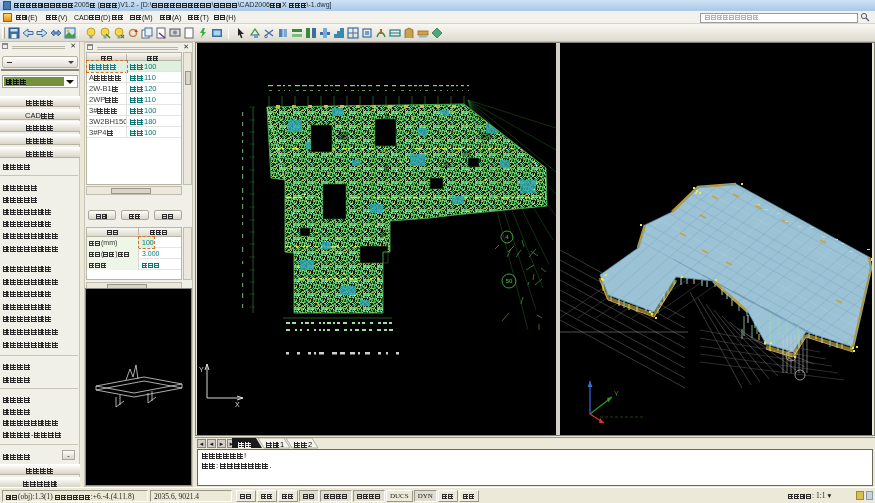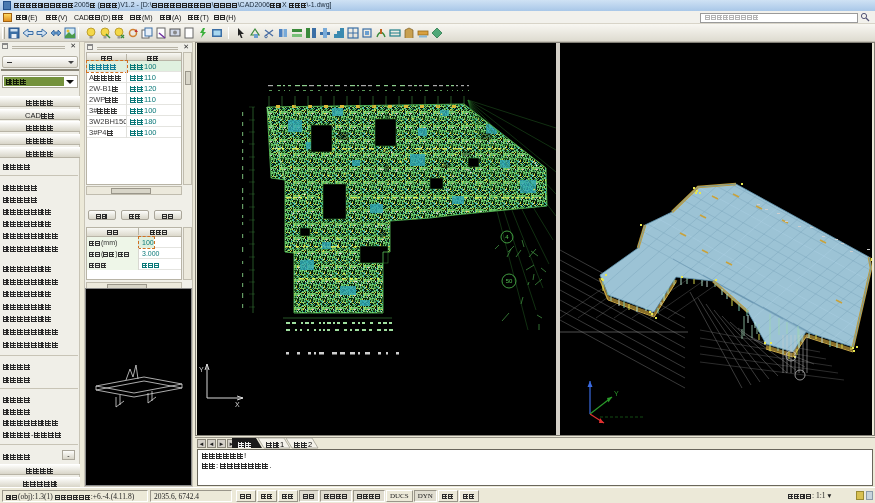--- a/index.html
+++ b/index.html
@@ -1472,18 +1472,18 @@
   <span style="position:absolute;left:43px;top:2px"><i class="z" style="width:6px;height:6px;background-image:repeating-linear-gradient(0deg,#f0f0f0 0px,#f0f0f0 1px,rgba(0,0,0,0) 1px,rgba(0,0,0,0) 2px),repeating-linear-gradient(90deg,#f0f0f0 0px,#f0f0f0 1px,rgba(0,0,0,0) 1px,rgba(0,0,0,0) 3.5px)"></i><i class="z" style="width:6px;height:6px;background-image:repeating-linear-gradient(0deg,#f0f0f0 0px,#f0f0f0 1px,rgba(0,0,0,0) 1px,rgba(0,0,0,0) 2px),repeating-linear-gradient(90deg,#f0f0f0 0px,#f0f0f0 1px,rgba(0,0,0,0) 1px,rgba(0,0,0,0) 3.5px)"></i></span>
   <span style="position:absolute;left:71px;top:2px"><i class="z" style="width:6px;height:6px;background-image:repeating-linear-gradient(0deg,#2a2a2a 0px,#2a2a2a 1px,rgba(0,0,0,0) 1px,rgba(0,0,0,0) 2px),repeating-linear-gradient(90deg,#2a2a2a 0px,#2a2a2a 1px,rgba(0,0,0,0) 1px,rgba(0,0,0,0) 3.5px)"></i><i class="z" style="width:6px;height:6px;background-image:repeating-linear-gradient(0deg,#2a2a2a 0px,#2a2a2a 1px,rgba(0,0,0,0) 1px,rgba(0,0,0,0) 2px),repeating-linear-gradient(90deg,#2a2a2a 0px,#2a2a2a 1px,rgba(0,0,0,0) 1px,rgba(0,0,0,0) 3.5px)"></i>1</span>
   <span style="position:absolute;left:99px;top:2px"><i class="z" style="width:6px;height:6px;background-image:repeating-linear-gradient(0deg,#2a2a2a 0px,#2a2a2a 1px,rgba(0,0,0,0) 1px,rgba(0,0,0,0) 2px),repeating-linear-gradient(90deg,#2a2a2a 0px,#2a2a2a 1px,rgba(0,0,0,0) 1px,rgba(0,0,0,0) 3.5px)"></i><i class="z" style="width:6px;height:6px;background-image:repeating-linear-gradient(0deg,#2a2a2a 0px,#2a2a2a 1px,rgba(0,0,0,0) 1px,rgba(0,0,0,0) 2px),repeating-linear-gradient(90deg,#2a2a2a 0px,#2a2a2a 1px,rgba(0,0,0,0) 1px,rgba(0,0,0,0) 3.5px)"></i>2</span>
 </div>
 <div class="abs" id="cmd">
     <div><i class="z" style="width:6px;height:6px;background-image:repeating-linear-gradient(0deg,#2a2a2a 0px,#2a2a2a 1px,rgba(0,0,0,0) 1px,rgba(0,0,0,0) 2px),repeating-linear-gradient(90deg,#2a2a2a 0px,#2a2a2a 1px,rgba(0,0,0,0) 1px,rgba(0,0,0,0) 3.5px)"></i><i class="z" style="width:6px;height:6px;background-image:repeating-linear-gradient(0deg,#2a2a2a 0px,#2a2a2a 1px,rgba(0,0,0,0) 1px,rgba(0,0,0,0) 2px),repeating-linear-gradient(90deg,#2a2a2a 0px,#2a2a2a 1px,rgba(0,0,0,0) 1px,rgba(0,0,0,0) 3.5px)"></i><i class="z" style="width:6px;height:6px;background-image:repeating-linear-gradient(0deg,#2a2a2a 0px,#2a2a2a 1px,rgba(0,0,0,0) 1px,rgba(0,0,0,0) 2px),repeating-linear-gradient(90deg,#2a2a2a 0px,#2a2a2a 1px,rgba(0,0,0,0) 1px,rgba(0,0,0,0) 3.5px)"></i><i class="z" style="width:6px;height:6px;background-image:repeating-linear-gradient(0deg,#2a2a2a 0px,#2a2a2a 1px,rgba(0,0,0,0) 1px,rgba(0,0,0,0) 2px),repeating-linear-gradient(90deg,#2a2a2a 0px,#2a2a2a 1px,rgba(0,0,0,0) 1px,rgba(0,0,0,0) 3.5px)"></i><i class="z" style="width:6px;height:6px;background-image:repeating-linear-gradient(0deg,#2a2a2a 0px,#2a2a2a 1px,rgba(0,0,0,0) 1px,rgba(0,0,0,0) 2px),repeating-linear-gradient(90deg,#2a2a2a 0px,#2a2a2a 1px,rgba(0,0,0,0) 1px,rgba(0,0,0,0) 3.5px)"></i><i class="z" style="width:6px;height:6px;background-image:repeating-linear-gradient(0deg,#2a2a2a 0px,#2a2a2a 1px,rgba(0,0,0,0) 1px,rgba(0,0,0,0) 2px),repeating-linear-gradient(90deg,#2a2a2a 0px,#2a2a2a 1px,rgba(0,0,0,0) 1px,rgba(0,0,0,0) 3.5px)"></i>!</div>
     <div><i class="z" style="width:6px;height:6px;background-image:repeating-linear-gradient(0deg,#2a2a2a 0px,#2a2a2a 1px,rgba(0,0,0,0) 1px,rgba(0,0,0,0) 2px),repeating-linear-gradient(90deg,#2a2a2a 0px,#2a2a2a 1px,rgba(0,0,0,0) 1px,rgba(0,0,0,0) 3.5px)"></i><i class="z" style="width:6px;height:6px;background-image:repeating-linear-gradient(0deg,#2a2a2a 0px,#2a2a2a 1px,rgba(0,0,0,0) 1px,rgba(0,0,0,0) 2px),repeating-linear-gradient(90deg,#2a2a2a 0px,#2a2a2a 1px,rgba(0,0,0,0) 1px,rgba(0,0,0,0) 3.5px)"></i>: <i class="z" style="width:6px;height:6px;background-image:repeating-linear-gradient(0deg,#2a2a2a 0px,#2a2a2a 1px,rgba(0,0,0,0) 1px,rgba(0,0,0,0) 2px),repeating-linear-gradient(90deg,#2a2a2a 0px,#2a2a2a 1px,rgba(0,0,0,0) 1px,rgba(0,0,0,0) 3.5px)"></i><i class="z" style="width:6px;height:6px;background-image:repeating-linear-gradient(0deg,#2a2a2a 0px,#2a2a2a 1px,rgba(0,0,0,0) 1px,rgba(0,0,0,0) 2px),repeating-linear-gradient(90deg,#2a2a2a 0px,#2a2a2a 1px,rgba(0,0,0,0) 1px,rgba(0,0,0,0) 3.5px)"></i><i class="z" style="width:6px;height:6px;background-image:repeating-linear-gradient(0deg,#2a2a2a 0px,#2a2a2a 1px,rgba(0,0,0,0) 1px,rgba(0,0,0,0) 2px),repeating-linear-gradient(90deg,#2a2a2a 0px,#2a2a2a 1px,rgba(0,0,0,0) 1px,rgba(0,0,0,0) 3.5px)"></i><i class="z" style="width:6px;height:6px;background-image:repeating-linear-gradient(0deg,#2a2a2a 0px,#2a2a2a 1px,rgba(0,0,0,0) 1px,rgba(0,0,0,0) 2px),repeating-linear-gradient(90deg,#2a2a2a 0px,#2a2a2a 1px,rgba(0,0,0,0) 1px,rgba(0,0,0,0) 3.5px)"></i><i class="z" style="width:6px;height:6px;background-image:repeating-linear-gradient(0deg,#2a2a2a 0px,#2a2a2a 1px,rgba(0,0,0,0) 1px,rgba(0,0,0,0) 2px),repeating-linear-gradient(90deg,#2a2a2a 0px,#2a2a2a 1px,rgba(0,0,0,0) 1px,rgba(0,0,0,0) 3.5px)"></i><i class="z" style="width:6px;height:6px;background-image:repeating-linear-gradient(0deg,#2a2a2a 0px,#2a2a2a 1px,rgba(0,0,0,0) 1px,rgba(0,0,0,0) 2px),repeating-linear-gradient(90deg,#2a2a2a 0px,#2a2a2a 1px,rgba(0,0,0,0) 1px,rgba(0,0,0,0) 3.5px)"></i><i class="z" style="width:6px;height:6px;background-image:repeating-linear-gradient(0deg,#2a2a2a 0px,#2a2a2a 1px,rgba(0,0,0,0) 1px,rgba(0,0,0,0) 2px),repeating-linear-gradient(90deg,#2a2a2a 0px,#2a2a2a 1px,rgba(0,0,0,0) 1px,rgba(0,0,0,0) 3.5px)"></i>.</div>
   </div>
 <div class="abs" id="status">
   <div class="sbox" style="left:2px;width:146px"><i class="z" style="width:5px;height:5px;background-image:repeating-linear-gradient(0deg,#2a2a2a 0px,#2a2a2a 1px,rgba(0,0,0,0) 1px,rgba(0,0,0,0) 2px),repeating-linear-gradient(90deg,#2a2a2a 0px,#2a2a2a 1px,rgba(0,0,0,0) 1px,rgba(0,0,0,0) 3.5px)"></i><i class="z" style="width:5px;height:5px;background-image:repeating-linear-gradient(0deg,#2a2a2a 0px,#2a2a2a 1px,rgba(0,0,0,0) 1px,rgba(0,0,0,0) 2px),repeating-linear-gradient(90deg,#2a2a2a 0px,#2a2a2a 1px,rgba(0,0,0,0) 1px,rgba(0,0,0,0) 3.5px)"></i>(obj):1.3(1) <i class="z" style="width:5px;height:5px;background-image:repeating-linear-gradient(0deg,#2a2a2a 0px,#2a2a2a 1px,rgba(0,0,0,0) 1px,rgba(0,0,0,0) 2px),repeating-linear-gradient(90deg,#2a2a2a 0px,#2a2a2a 1px,rgba(0,0,0,0) 1px,rgba(0,0,0,0) 3.5px)"></i><i class="z" style="width:5px;height:5px;background-image:repeating-linear-gradient(0deg,#2a2a2a 0px,#2a2a2a 1px,rgba(0,0,0,0) 1px,rgba(0,0,0,0) 2px),repeating-linear-gradient(90deg,#2a2a2a 0px,#2a2a2a 1px,rgba(0,0,0,0) 1px,rgba(0,0,0,0) 3.5px)"></i><i class="z" style="width:5px;height:5px;background-image:repeating-linear-gradient(0deg,#2a2a2a 0px,#2a2a2a 1px,rgba(0,0,0,0) 1px,rgba(0,0,0,0) 2px),repeating-linear-gradient(90deg,#2a2a2a 0px,#2a2a2a 1px,rgba(0,0,0,0) 1px,rgba(0,0,0,0) 3.5px)"></i><i class="z" style="width:5px;height:5px;background-image:repeating-linear-gradient(0deg,#2a2a2a 0px,#2a2a2a 1px,rgba(0,0,0,0) 1px,rgba(0,0,0,0) 2px),repeating-linear-gradient(90deg,#2a2a2a 0px,#2a2a2a 1px,rgba(0,0,0,0) 1px,rgba(0,0,0,0) 3.5px)"></i><i class="z" style="width:5px;height:5px;background-image:repeating-linear-gradient(0deg,#2a2a2a 0px,#2a2a2a 1px,rgba(0,0,0,0) 1px,rgba(0,0,0,0) 2px),repeating-linear-gradient(90deg,#2a2a2a 0px,#2a2a2a 1px,rgba(0,0,0,0) 1px,rgba(0,0,0,0) 3.5px)"></i><i class="z" style="width:5px;height:5px;background-image:repeating-linear-gradient(0deg,#2a2a2a 0px,#2a2a2a 1px,rgba(0,0,0,0) 1px,rgba(0,0,0,0) 2px),repeating-linear-gradient(90deg,#2a2a2a 0px,#2a2a2a 1px,rgba(0,0,0,0) 1px,rgba(0,0,0,0) 3.5px)"></i>:+6.-4.(4.11.8)</div>
-  <div class="sbox" style="left:150px;width:82px">2035.6, 6742.4</div>
+  <div class="sbox" style="left:150px;width:82px">2035.6, 9021.4</div>
   <div style="position:absolute;left:236px;top:2px"><span class="tog"><i class="z" style="width:5px;height:5px;background-image:repeating-linear-gradient(0deg,#2a2a2a 0px,#2a2a2a 1px,rgba(0,0,0,0) 1px,rgba(0,0,0,0) 2px),repeating-linear-gradient(90deg,#2a2a2a 0px,#2a2a2a 1px,rgba(0,0,0,0) 1px,rgba(0,0,0,0) 3.5px)"></i><i class="z" style="width:5px;height:5px;background-image:repeating-linear-gradient(0deg,#2a2a2a 0px,#2a2a2a 1px,rgba(0,0,0,0) 1px,rgba(0,0,0,0) 2px),repeating-linear-gradient(90deg,#2a2a2a 0px,#2a2a2a 1px,rgba(0,0,0,0) 1px,rgba(0,0,0,0) 3.5px)"></i></span><span class="tog"><i class="z" style="width:5px;height:5px;background-image:repeating-linear-gradient(0deg,#2a2a2a 0px,#2a2a2a 1px,rgba(0,0,0,0) 1px,rgba(0,0,0,0) 2px),repeating-linear-gradient(90deg,#2a2a2a 0px,#2a2a2a 1px,rgba(0,0,0,0) 1px,rgba(0,0,0,0) 3.5px)"></i><i class="z" style="width:5px;height:5px;background-image:repeating-linear-gradient(0deg,#2a2a2a 0px,#2a2a2a 1px,rgba(0,0,0,0) 1px,rgba(0,0,0,0) 2px),repeating-linear-gradient(90deg,#2a2a2a 0px,#2a2a2a 1px,rgba(0,0,0,0) 1px,rgba(0,0,0,0) 3.5px)"></i></span><span class="tog"><i class="z" style="width:5px;height:5px;background-image:repeating-linear-gradient(0deg,#2a2a2a 0px,#2a2a2a 1px,rgba(0,0,0,0) 1px,rgba(0,0,0,0) 2px),repeating-linear-gradient(90deg,#2a2a2a 0px,#2a2a2a 1px,rgba(0,0,0,0) 1px,rgba(0,0,0,0) 3.5px)"></i><i class="z" style="width:5px;height:5px;background-image:repeating-linear-gradient(0deg,#2a2a2a 0px,#2a2a2a 1px,rgba(0,0,0,0) 1px,rgba(0,0,0,0) 2px),repeating-linear-gradient(90deg,#2a2a2a 0px,#2a2a2a 1px,rgba(0,0,0,0) 1px,rgba(0,0,0,0) 3.5px)"></i></span><span class="tog on"><i class="z" style="width:5px;height:5px;background-image:repeating-linear-gradient(0deg,#2a2a2a 0px,#2a2a2a 1px,rgba(0,0,0,0) 1px,rgba(0,0,0,0) 2px),repeating-linear-gradient(90deg,#2a2a2a 0px,#2a2a2a 1px,rgba(0,0,0,0) 1px,rgba(0,0,0,0) 3.5px)"></i><i class="z" style="width:5px;height:5px;background-image:repeating-linear-gradient(0deg,#2a2a2a 0px,#2a2a2a 1px,rgba(0,0,0,0) 1px,rgba(0,0,0,0) 2px),repeating-linear-gradient(90deg,#2a2a2a 0px,#2a2a2a 1px,rgba(0,0,0,0) 1px,rgba(0,0,0,0) 3.5px)"></i></span><span class="tog on"><i class="z" style="width:5px;height:5px;background-image:repeating-linear-gradient(0deg,#2a2a2a 0px,#2a2a2a 1px,rgba(0,0,0,0) 1px,rgba(0,0,0,0) 2px),repeating-linear-gradient(90deg,#2a2a2a 0px,#2a2a2a 1px,rgba(0,0,0,0) 1px,rgba(0,0,0,0) 3.5px)"></i><i class="z" style="width:5px;height:5px;background-image:repeating-linear-gradient(0deg,#2a2a2a 0px,#2a2a2a 1px,rgba(0,0,0,0) 1px,rgba(0,0,0,0) 2px),repeating-linear-gradient(90deg,#2a2a2a 0px,#2a2a2a 1px,rgba(0,0,0,0) 1px,rgba(0,0,0,0) 3.5px)"></i><i class="z" style="width:5px;height:5px;background-image:repeating-linear-gradient(0deg,#2a2a2a 0px,#2a2a2a 1px,rgba(0,0,0,0) 1px,rgba(0,0,0,0) 2px),repeating-linear-gradient(90deg,#2a2a2a 0px,#2a2a2a 1px,rgba(0,0,0,0) 1px,rgba(0,0,0,0) 3.5px)"></i><i class="z" style="width:5px;height:5px;background-image:repeating-linear-gradient(0deg,#2a2a2a 0px,#2a2a2a 1px,rgba(0,0,0,0) 1px,rgba(0,0,0,0) 2px),repeating-linear-gradient(90deg,#2a2a2a 0px,#2a2a2a 1px,rgba(0,0,0,0) 1px,rgba(0,0,0,0) 3.5px)"></i></span><span class="tog on"><i class="z" style="width:5px;height:5px;background-image:repeating-linear-gradient(0deg,#2a2a2a 0px,#2a2a2a 1px,rgba(0,0,0,0) 1px,rgba(0,0,0,0) 2px),repeating-linear-gradient(90deg,#2a2a2a 0px,#2a2a2a 1px,rgba(0,0,0,0) 1px,rgba(0,0,0,0) 3.5px)"></i><i class="z" style="width:5px;height:5px;background-image:repeating-linear-gradient(0deg,#2a2a2a 0px,#2a2a2a 1px,rgba(0,0,0,0) 1px,rgba(0,0,0,0) 2px),repeating-linear-gradient(90deg,#2a2a2a 0px,#2a2a2a 1px,rgba(0,0,0,0) 1px,rgba(0,0,0,0) 3.5px)"></i><i class="z" style="width:5px;height:5px;background-image:repeating-linear-gradient(0deg,#2a2a2a 0px,#2a2a2a 1px,rgba(0,0,0,0) 1px,rgba(0,0,0,0) 2px),repeating-linear-gradient(90deg,#2a2a2a 0px,#2a2a2a 1px,rgba(0,0,0,0) 1px,rgba(0,0,0,0) 3.5px)"></i><i class="z" style="width:5px;height:5px;background-image:repeating-linear-gradient(0deg,#2a2a2a 0px,#2a2a2a 1px,rgba(0,0,0,0) 1px,rgba(0,0,0,0) 2px),repeating-linear-gradient(90deg,#2a2a2a 0px,#2a2a2a 1px,rgba(0,0,0,0) 1px,rgba(0,0,0,0) 3.5px)"></i></span><span class="tog">DUCS</span><span class="tog on">DYN</span><span class="tog"><i class="z" style="width:5px;height:5px;background-image:repeating-linear-gradient(0deg,#2a2a2a 0px,#2a2a2a 1px,rgba(0,0,0,0) 1px,rgba(0,0,0,0) 2px),repeating-linear-gradient(90deg,#2a2a2a 0px,#2a2a2a 1px,rgba(0,0,0,0) 1px,rgba(0,0,0,0) 3.5px)"></i><i class="z" style="width:5px;height:5px;background-image:repeating-linear-gradient(0deg,#2a2a2a 0px,#2a2a2a 1px,rgba(0,0,0,0) 1px,rgba(0,0,0,0) 2px),repeating-linear-gradient(90deg,#2a2a2a 0px,#2a2a2a 1px,rgba(0,0,0,0) 1px,rgba(0,0,0,0) 3.5px)"></i></span><span class="tog"><i class="z" style="width:5px;height:5px;background-image:repeating-linear-gradient(0deg,#2a2a2a 0px,#2a2a2a 1px,rgba(0,0,0,0) 1px,rgba(0,0,0,0) 2px),repeating-linear-gradient(90deg,#2a2a2a 0px,#2a2a2a 1px,rgba(0,0,0,0) 1px,rgba(0,0,0,0) 3.5px)"></i><i class="z" style="width:5px;height:5px;background-image:repeating-linear-gradient(0deg,#2a2a2a 0px,#2a2a2a 1px,rgba(0,0,0,0) 1px,rgba(0,0,0,0) 2px),repeating-linear-gradient(90deg,#2a2a2a 0px,#2a2a2a 1px,rgba(0,0,0,0) 1px,rgba(0,0,0,0) 3.5px)"></i></span></div>
   <div style="position:absolute;left:788px;top:3px;white-space:nowrap"><i class="z" style="width:5px;height:5px;background-image:repeating-linear-gradient(0deg,#2a2a2a 0px,#2a2a2a 1px,rgba(0,0,0,0) 1px,rgba(0,0,0,0) 2px),repeating-linear-gradient(90deg,#2a2a2a 0px,#2a2a2a 1px,rgba(0,0,0,0) 1px,rgba(0,0,0,0) 3.5px)"></i><i class="z" style="width:5px;height:5px;background-image:repeating-linear-gradient(0deg,#2a2a2a 0px,#2a2a2a 1px,rgba(0,0,0,0) 1px,rgba(0,0,0,0) 2px),repeating-linear-gradient(90deg,#2a2a2a 0px,#2a2a2a 1px,rgba(0,0,0,0) 1px,rgba(0,0,0,0) 3.5px)"></i><i class="z" style="width:5px;height:5px;background-image:repeating-linear-gradient(0deg,#2a2a2a 0px,#2a2a2a 1px,rgba(0,0,0,0) 1px,rgba(0,0,0,0) 2px),repeating-linear-gradient(90deg,#2a2a2a 0px,#2a2a2a 1px,rgba(0,0,0,0) 1px,rgba(0,0,0,0) 3.5px)"></i><i class="z" style="width:5px;height:5px;background-image:repeating-linear-gradient(0deg,#2a2a2a 0px,#2a2a2a 1px,rgba(0,0,0,0) 1px,rgba(0,0,0,0) 2px),repeating-linear-gradient(90deg,#2a2a2a 0px,#2a2a2a 1px,rgba(0,0,0,0) 1px,rgba(0,0,0,0) 3.5px)"></i>: 1:1 ▾</div>
   <div style="position:absolute;left:856px;top:3px;width:8px;height:9px;background:#d8c050;border:1px solid #9a8a30"></div>
   <div style="position:absolute;left:866px;top:3px;width:7px;height:9px;background:#c8d4dc;border:1px solid #8a9aa8"></div>
 </div>
 
 </body></html>

